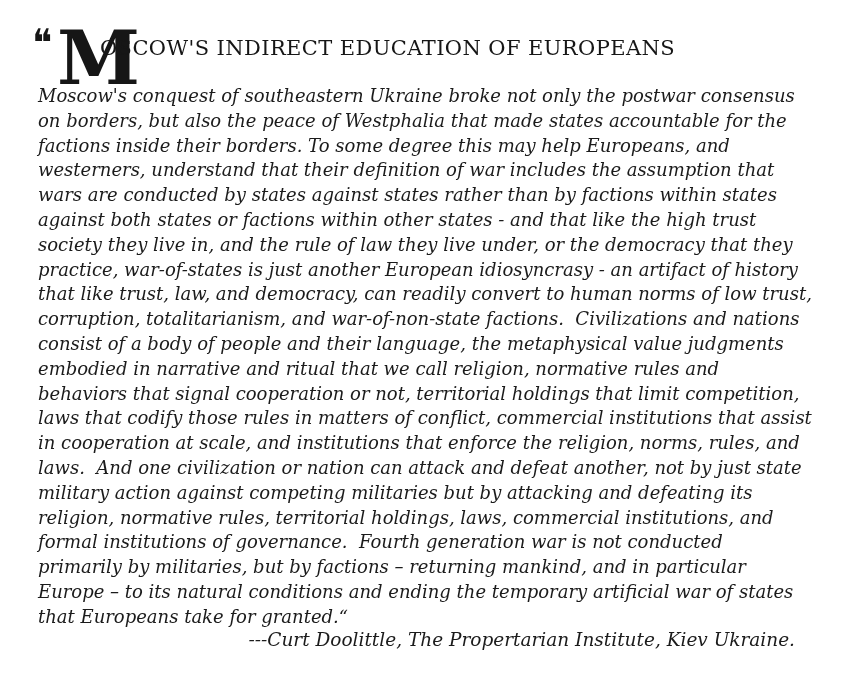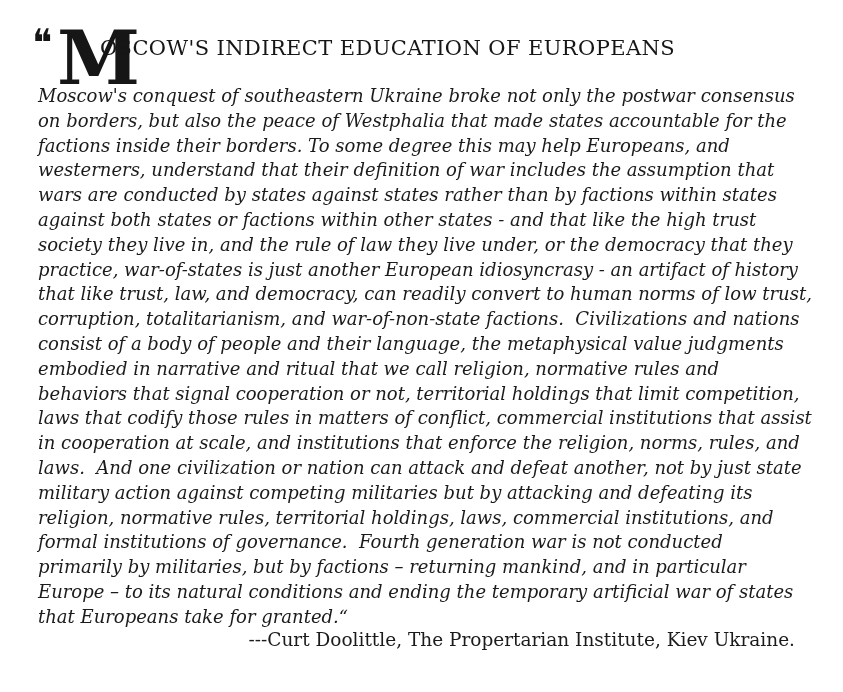--- a/index.html
+++ b/index.html
@@ -55,20 +55,21 @@
     color: #1b1b1b;
     font-style: italic;
   }
   .attribution {
     position: absolute;
     right: 48px;
     top: 629px;
     width: 600px;
     text-align: right;
     font-size: 18.5px;
+    font-style: italic;
     color: #1b1b1b;
     white-space: nowrap;
   }
 </style>
 </head>
 <body>
 
 <div class="canvas">
   <span class="opening-quote">❝</span>
   <span class="dropcap">M</span>

